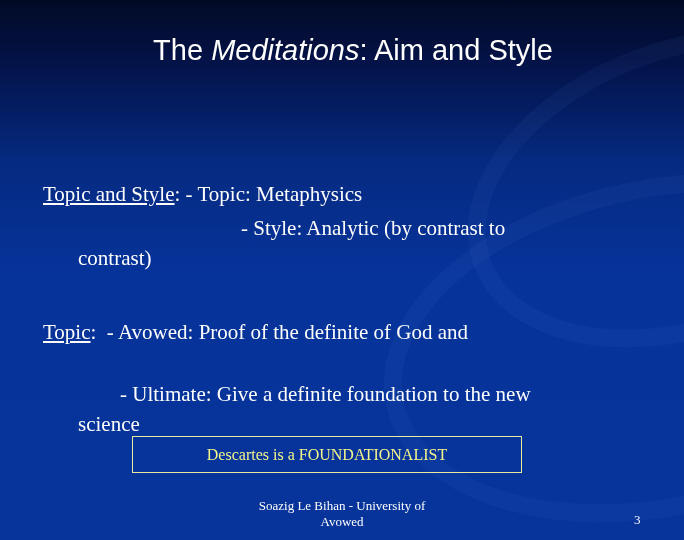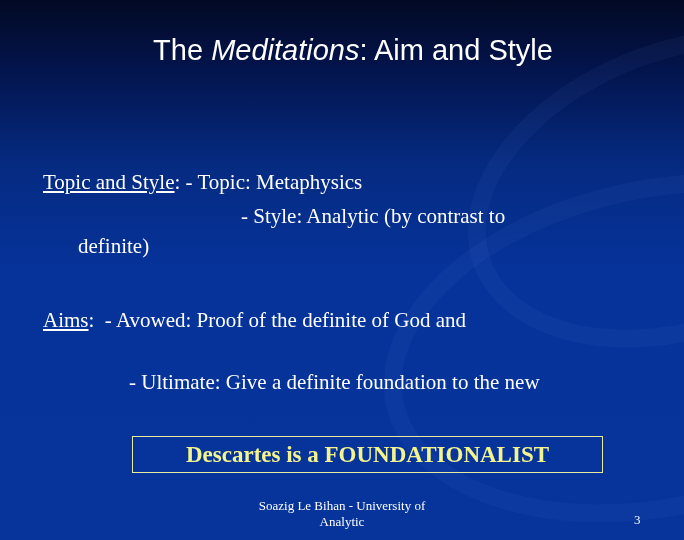--- a/index.html
+++ b/index.html
@@ -12,28 +12,28 @@
       position: absolute; border-radius: 50%;
       border: 18px solid rgba(120,160,230,0.06);
     }
     .title {
       position: absolute; left: 0; width: 706px; top: 34px; text-align: center;
       font-family: "Liberation Sans", sans-serif; font-size: 29px; color: #ffffff;
     }
     .title i { }
     .body-text {
       position: absolute; font-family: "Liberation Serif", serif; font-size: 21px;
-      color: #ffffff; white-space: nowrap;
+      color: #ffffff; white-space: nowrap; margin-top: 12px;
     }
     .u { text-decoration: underline; }
     .callout {
-      position: absolute; left: 132px; top: 436px; width: 471px; height: 37px;
+      position: absolute; left: 132px; top: 436px; width: 390px; height: 37px;
       border: 1px solid #e8eaa0; box-sizing: border-box;
-      font-family: "Liberation Serif", serif; font-size: 23px; color: #f4f48c;
-      font-weight: bold; display: flex; align-items: center; justify-content: center;
+      font-family: "Liberation Serif", serif; font-size: 16px; color: #f4f48c;
+      font-weight: normal; display: flex; align-items: center; justify-content: center;
     }
     .footer {
       position: absolute; font-family: Liberation Serif, serif;
       font-size: 13px; color: #ffffff; text-align: center;
     }
   </style>
 </head>
 <body>
 
 <div class="slide">
@@ -41,27 +41,28 @@
   <div class="swoosh" style="left:460px; top:40px; width:420px; height:260px; transform:rotate(-20deg);"></div>
 
   <div class="title">
     <span>The </span><i>Meditations</i><span>: Aim and Style</span>
   </div>
 
   <div class="body-text" style="left:43px; top:170px;">
     <span class="u">Topic and Style</span><span>: - Topic: Metaphysics</span>
   </div>
   <div class="body-text" style="left:241px; top:204px;">- Style: Analytic (by contrast to</div>
-  <div class="body-text" style="left:78px; top:234px;">definite)</div>
+  <div class="body-text" style="left:78px; top:234px;">contrast)</div>
 
   <div class="body-text" style="left:43px; top:308px;">
-    <span class="u">Aims</span><span style="white-space:pre;">:  - Avowed: Proof of the definite of God and</span>
+    <span class="u">Topic</span><span style="white-space:pre;">:  - Avowed: Proof of the definite of God and</span>
   </div>
-  <div class="body-text" style="left:129px; top:370px;">- Ultimate: Give a definite foundation to the new</div>
+  <div class="body-text" style="left:120px; top:370px;">- Ultimate: Give a definite foundation to the new</div>
+  <div class="body-text" style="left:78px; top:400px;">science</div>
 
   <div class="callout">Descartes is a FOUNDATIONALIST</div>
 
   <div class="footer" style="left:240px; top:498px; width:204px;">
     <div>Soazig Le Bihan - University of</div>
-    <div>Analytic</div>
+    <div>Avowed</div>
   </div>
   <div class="footer" style="left:634px; top:512px;">3</div>
 </div>
 
 </body></html>

